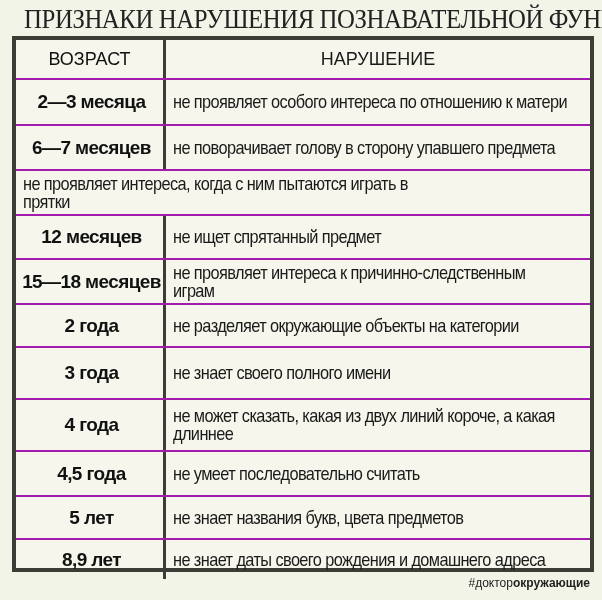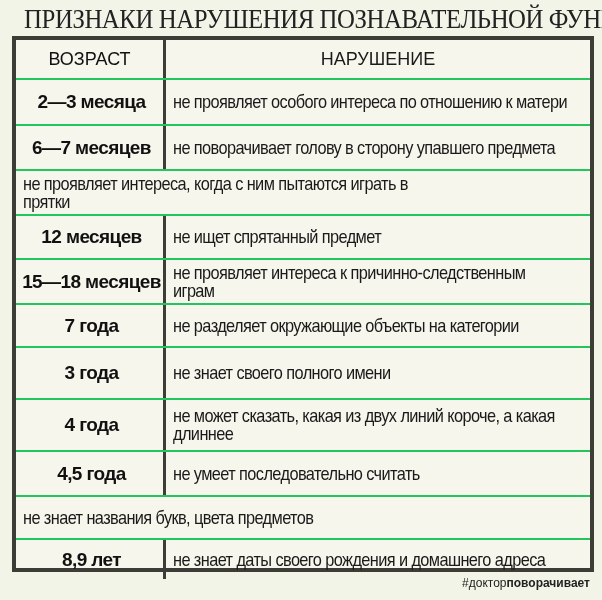--- a/index.html
+++ b/index.html
@@ -9,21 +9,21 @@
   }
   .title {
     position:absolute; left:0; top:4px; width:602px; text-align:center;
     font-family:"Liberation Serif", serif; font-size:27px; letter-spacing:-0.5px;
     color:#222; transform:scaleX(0.92); transform-origin:center; white-space:nowrap;
   }
   .table {
     position:absolute; left:12px; top:36px; width:574px; height:528px;
     border:4px solid #3d3d38; background:#f6f6ec;
   }
-  .row { display:flex; border-top:2px solid #22c55e; box-sizing:border-box; }
+  .row { display:flex; border-top:2px solid #a21caf; box-sizing:border-box; }
   .row:first-child { border-top:none; }
   .cell-age {
     width:150px; flex:none; border-right:3px solid #3d3d38; display:flex;
     align-items:center; justify-content:center; font-weight:bold;
     font-family:"Liberation Sans Narrow","Liberation Sans", sans-serif;
     font-size:19px; letter-spacing:-0.6px; box-sizing:border-box; padding-left:4px;
   }
   .cell-desc {
     flex:1; display:flex; align-items:center; padding-left:7px;
     font-size:19px; line-height:18px; letter-spacing:-0.7px; color:#1a1a1a;
@@ -74,21 +74,21 @@
         <span>не ищет спрятанный предмет</span>
       </div>
   </div>
   <div class="row" style="height:45px">
     <div class="cell-age">15—18 месяцев</div>
     <div class="cell-desc">
         <span>не проявляет интереса к причинно-следственным играм</span>
       </div>
   </div>
   <div class="row" style="height:43px">
-    <div class="cell-age">7 года</div>
+    <div class="cell-age">2 года</div>
     <div class="cell-desc">
         <span>не разделяет окружающие объекты на категории</span>
       </div>
   </div>
   <div class="row" style="height:52px">
     <div class="cell-age">3 года</div>
     <div class="cell-desc">
         <span>не знает своего полного имени</span>
       </div>
   </div>
@@ -98,25 +98,26 @@
         <span>не может сказать, какая из двух линий короче, а какая длиннее</span>
       </div>
   </div>
   <div class="row" style="height:45px">
     <div class="cell-age">4,5 года</div>
     <div class="cell-desc">
         <span>не умеет последовательно считать</span>
       </div>
   </div>
   <div class="row" style="height:43px">
+    <div class="cell-age">5 лет</div>
     <div class="cell-desc">
         <span>не знает названия букв, цвета предметов</span>
       </div>
   </div>
   <div class="row" style="height:41px">
     <div class="cell-age">8,9 лет</div>
     <div class="cell-desc">
         <span>не знает даты своего рождения и домашнего адреса</span>
       </div>
   </div>
 </div>
 
-<div class="footer"><span>#доктор</span><b>поворачивает</b></div>
+<div class="footer"><span>#доктор</span><b>окружающие</b></div>
 
 </body></html>

